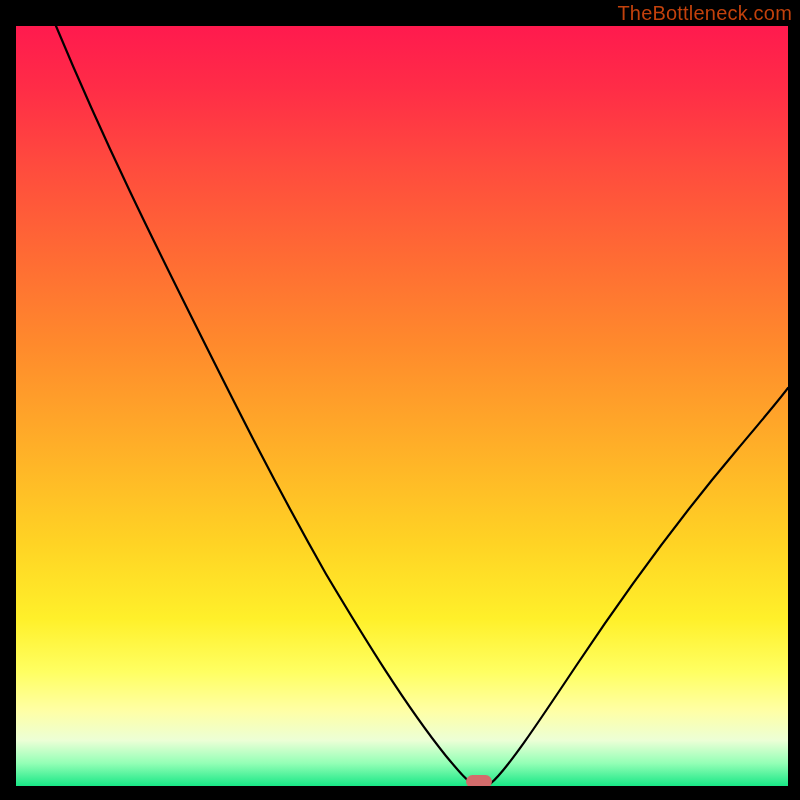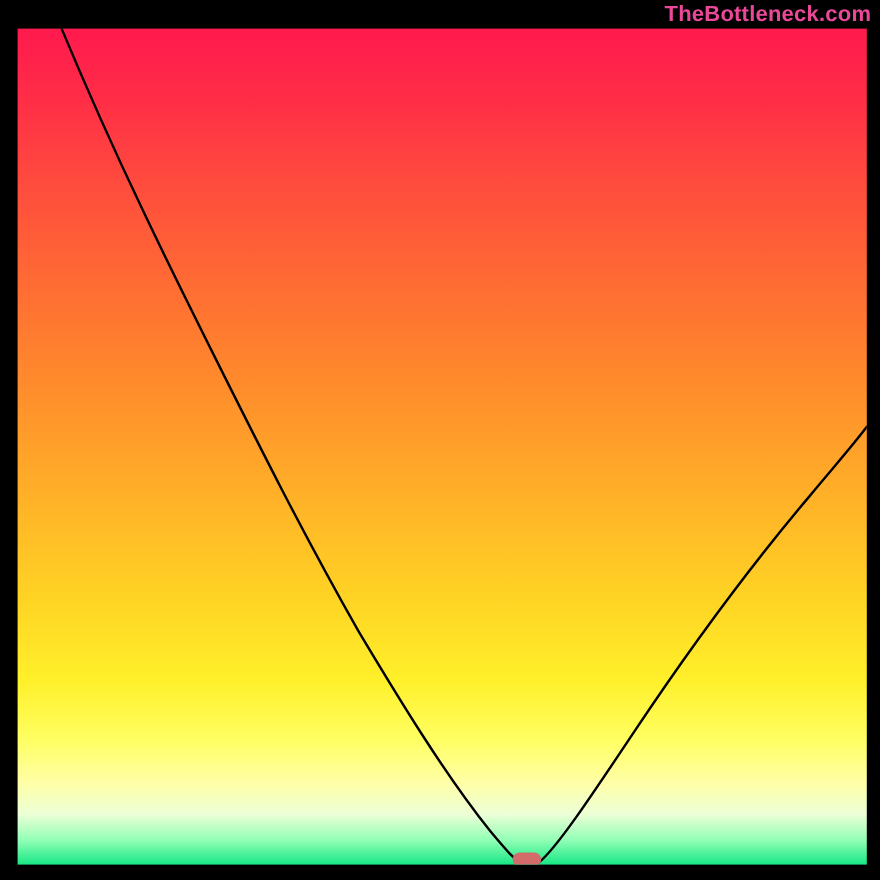--- a/index.html
+++ b/index.html
@@ -14,23 +14,23 @@
   .frame {
     position: relative;
     width: 800px;
     height: 800px;
     background: #000;
   }
   .watermark {
     position: absolute;
     top: 2px;
     right: 8px;
-    color: #ec4899;
+    color: #c2410c;
     font-size: 20px;
-    font-weight: 700;
+    font-weight: 400;
     letter-spacing: 0.2px;
     z-index: 5;
   }
   
   .plot {
     position: absolute;
     left: 16px;
     top: 26px;
     width: 772px;   
     height: 760px;  

